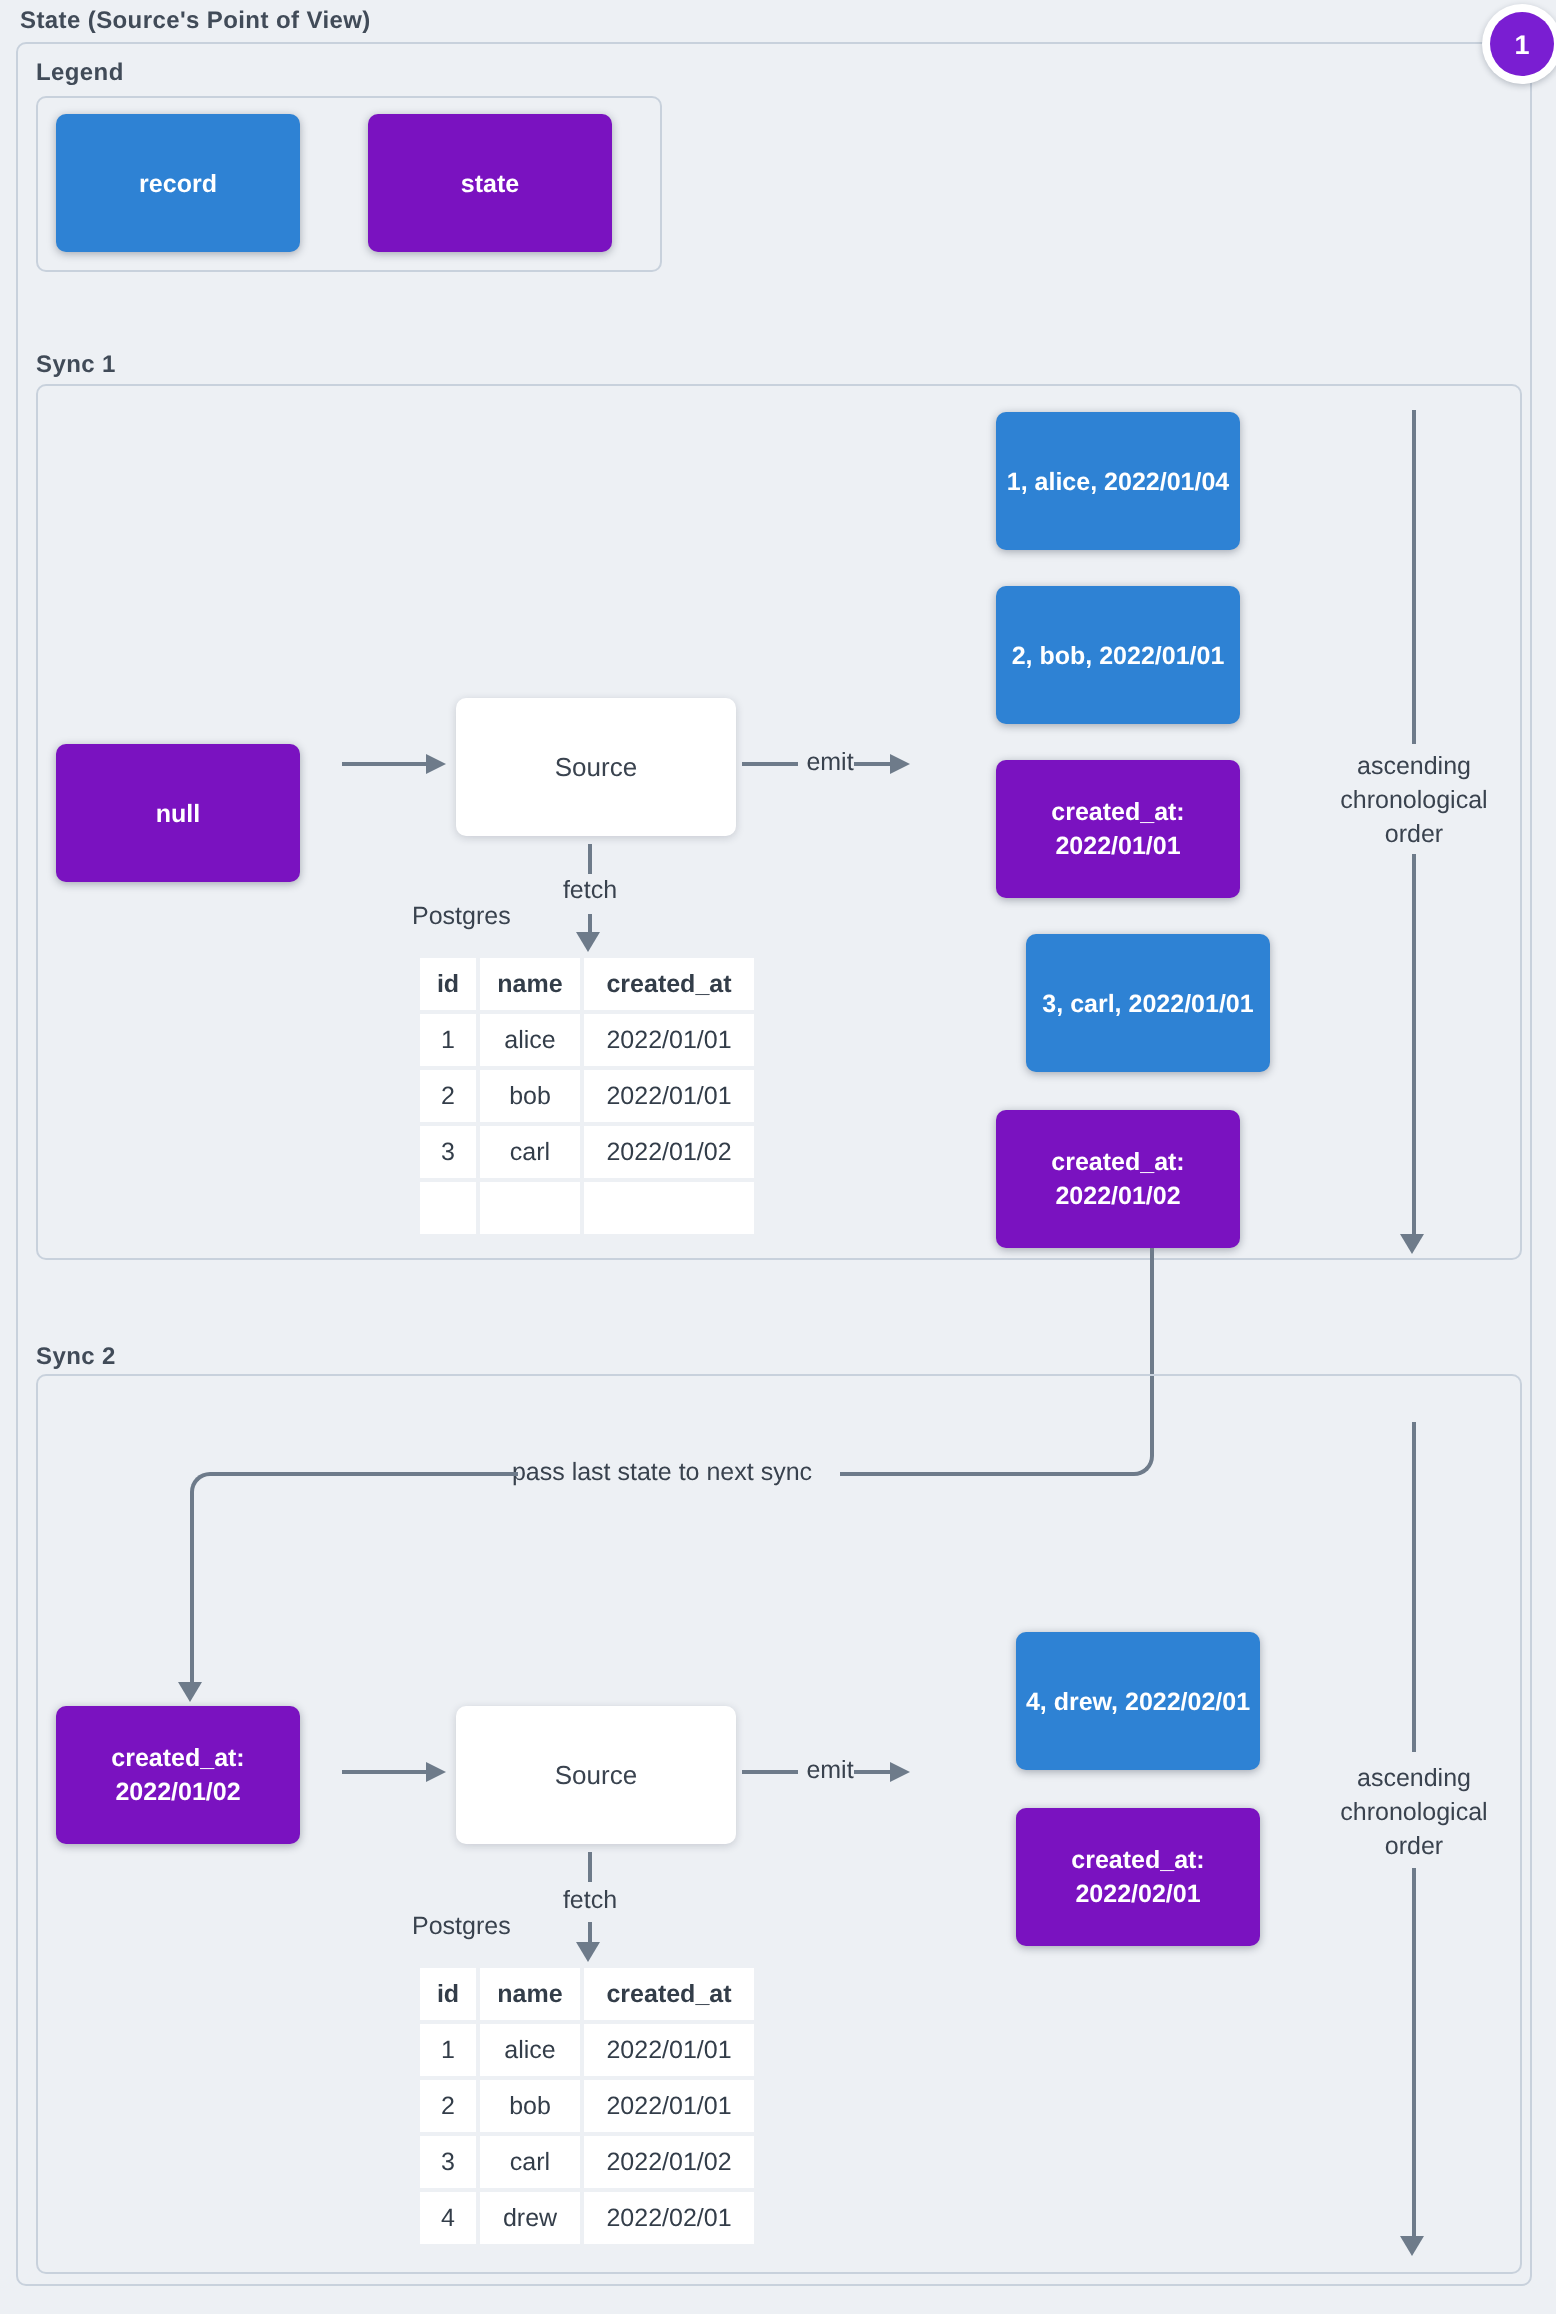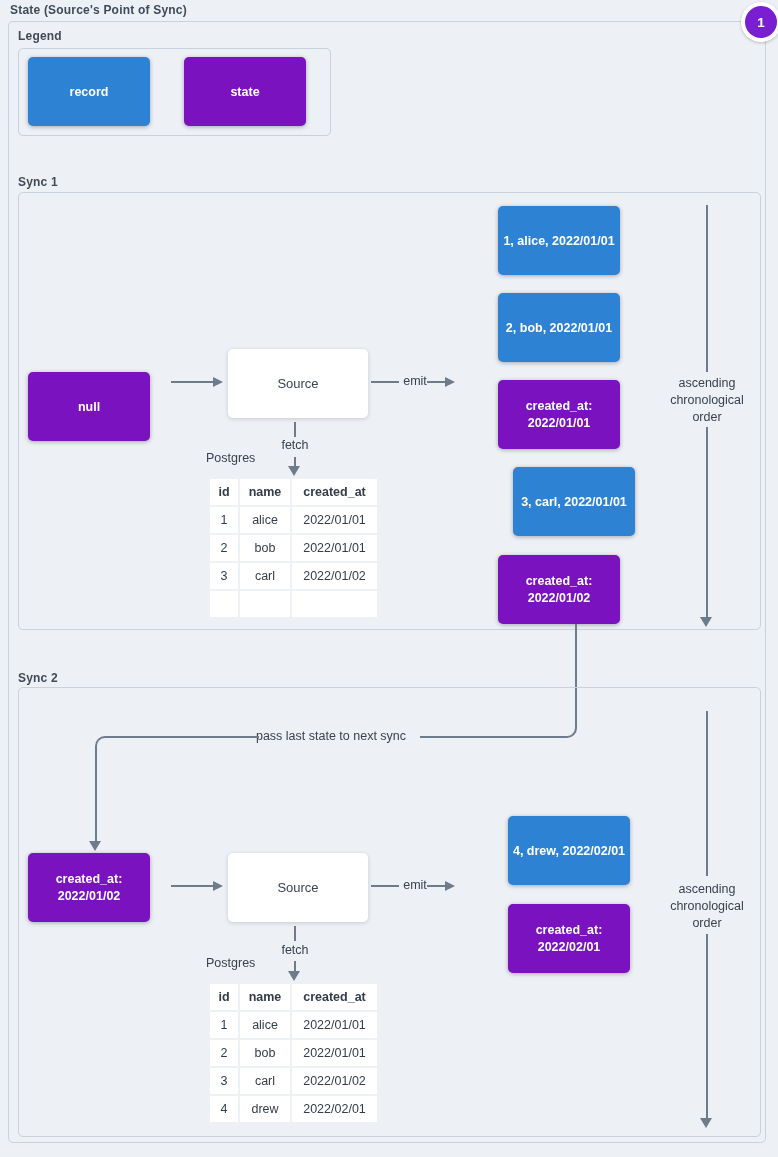--- a/index.html
+++ b/index.html
@@ -74,21 +74,21 @@
     width: 32px; height: 32px; border-radius: 50%; background: var(--badge, #7A1ED2);
     color: #fff; font-size: 13.5px; font-weight: bold;
     display: flex; align-items: center; justify-content: center;
   }
 </style>
 </head>
 <body>
 
 <div class="canvas">
 
-  <div class="sec-label" style="left:10px; top:3px;">State (Source's Point of Sync)</div>
+  <div class="sec-label" style="left:10px; top:3px;">State (Source's Point of View)</div>
   <div class="panel" style="left:8px; top:21px; width:758px; height:1122px;"></div>
 
   <div class="badge-ring" style="left:741px; top:2px;">
     <div class="badge">1</div>
   </div>
 
   <div class="sec-label" style="left:18px; top:29px;text-align:center;">Legend</div>
   <div class="panel" style="left:18px; top:48px; width:313px; height:88px;"></div>
   <div class="node record" style="left:28px; top:57px;">
     <span>record</span>
@@ -108,21 +108,21 @@
   <div class="node source" style="left:228px; top:349px;">
     <span>Source</span>
   </div>
 
   <div class="h" style="left:371px; top:381px; width:28px;"></div>
   <div class="flow-label" style="left:397px; top:374px; width:36px;">emit</div>
   <div class="h" style="left:427px; top:381px; width:18px;"></div>
   <div class="ar" style="left:445px; top:377px;"></div>
 
   <div class="node record" style="left:498px; top:206px;">
-    <span>1, alice, 2022/01/01</span>
+    <span>1, alice, 2022/01/04</span>
   </div>
   <div class="node record" style="left:498px; top:293px;">
     <span>2, bob, 2022/01/01</span>
   </div>
   <div class="node state" style="left:498px; top:380px;">
     <span>created_at:</span>
     <span>2022/01/01</span>
   </div>
   <div class="node record" style="left:484px; top:467px;margin-left:29px;">
     <span>3, carl, 2022/01/01</span>

